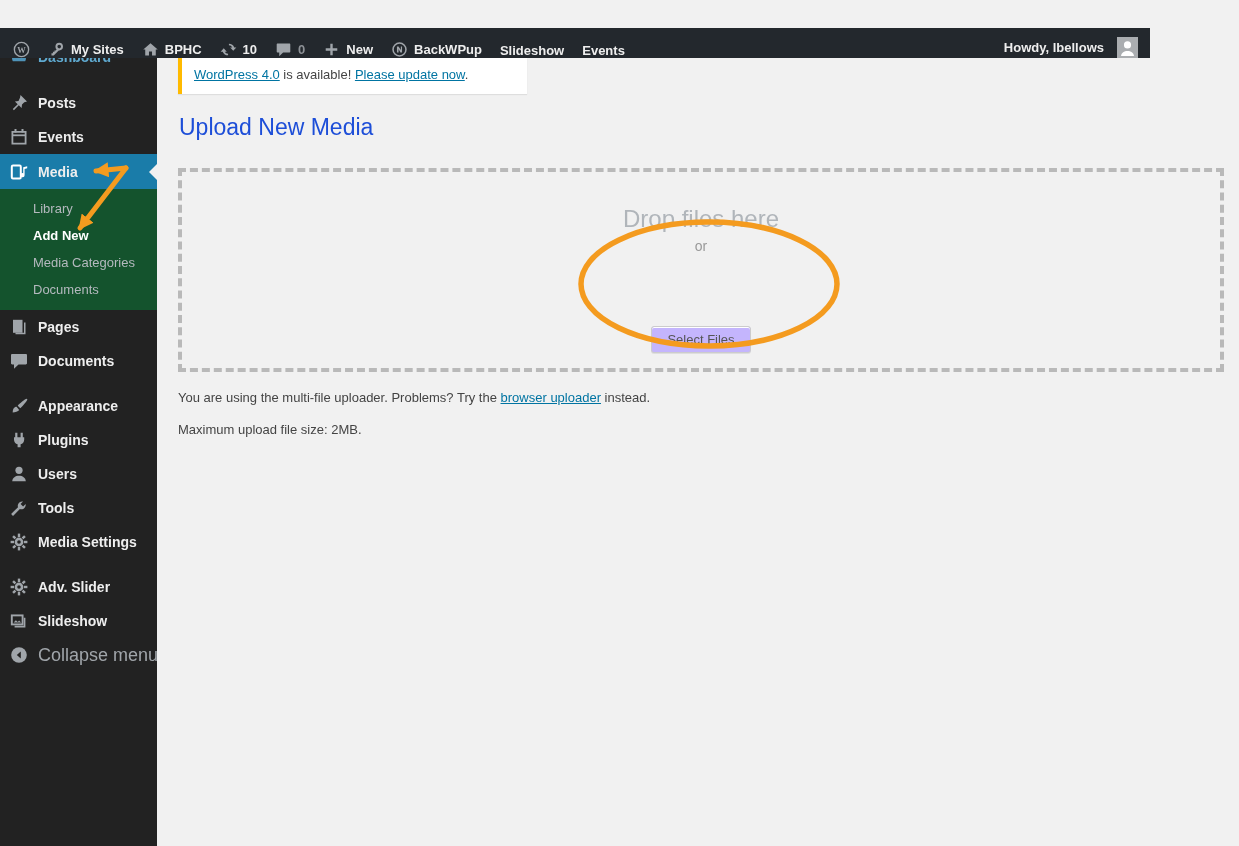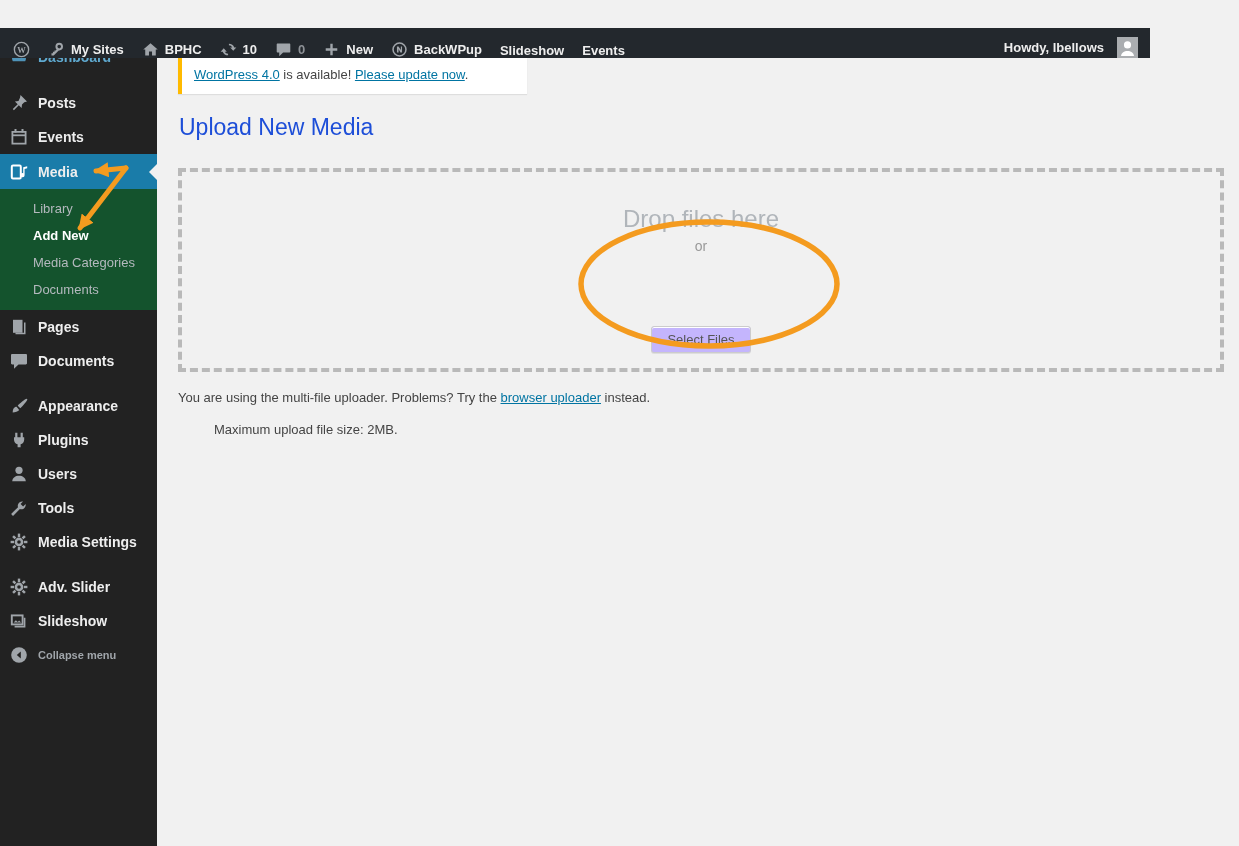--- a/index.html
+++ b/index.html
@@ -48,21 +48,21 @@
   .mi.active::after {
     content:""; position:absolute; right:0; top:50%; margin-top:-8px;
     width:0; height:0; border:8px solid transparent; border-right-color:#f1f1f1;
   }
   .submenu { background:#14532d; padding:6px 0 7px 3px; }
   .smi {
     display:flex; align-items:center; height:27px; padding-left:30px;
     font-size:13px; font-weight:400; color:#b4b9be; cursor:pointer; white-space:nowrap;
   }
   .smi.current { color:#fff; font-weight:700; }
-  .mi-collapse { color:#a0a5aa; font-weight:700; font-size:11px; }
+  .mi-collapse { color:#a0a5aa; font-weight:400; font-size:18px; }
   
   .content { position:absolute; left:157px; top:58px; right:0; bottom:0; }
   .notice {
     position:absolute; left:21px; top:0; width:349px; height:36px;
     background:#fff; border-left:4px solid #ffba00;
     box-shadow:0 1px 1px rgba(0,0,0,.08);
     font-size:13px; color:#444; padding:9px 12px 0 12px; white-space:nowrap;
   }
   a.wplink { color:#0074a2; text-decoration:underline; cursor:pointer;margin-top:22px; }
   .page-title {
@@ -78,21 +78,21 @@
   .drop-text { font-size:24px; color:#b0b5ba; line-height:30px; margin-bottom:4px; }
   .or-text { font-size:14px; color:#999; margin-bottom:24px; }
   .select-btn {
     font-family:inherit; font-size:13px; color:#555; background:#c4b5fd;
     border:1px solid #ccc; border-radius:3px; padding:5px 15px; cursor:pointer;
     box-shadow:inset 0 1px 0 #fff, 0 1px 0 rgba(0,0,0,.08);
     margin-top:48px;
   }
   .note-p { position:absolute; left:21px; font-size:13px; color:#444; white-space:nowrap; }
   .p1 { top:332px; }
-  .p2 { top:364px;margin-left:36px; }
+  .p2 { top:364px; }
   
   .annotation {
     position:absolute; left:0; top:0; width:1239px; height:846px;
     z-index:100; pointer-events:none;
   }
   .ic { width:20px; height:20px; flex:none; display:block; }
   .ic-sm { width:17px; height:17px; }
   .defs { position:absolute; width:0; height:0; }
 </style>
 </head>

